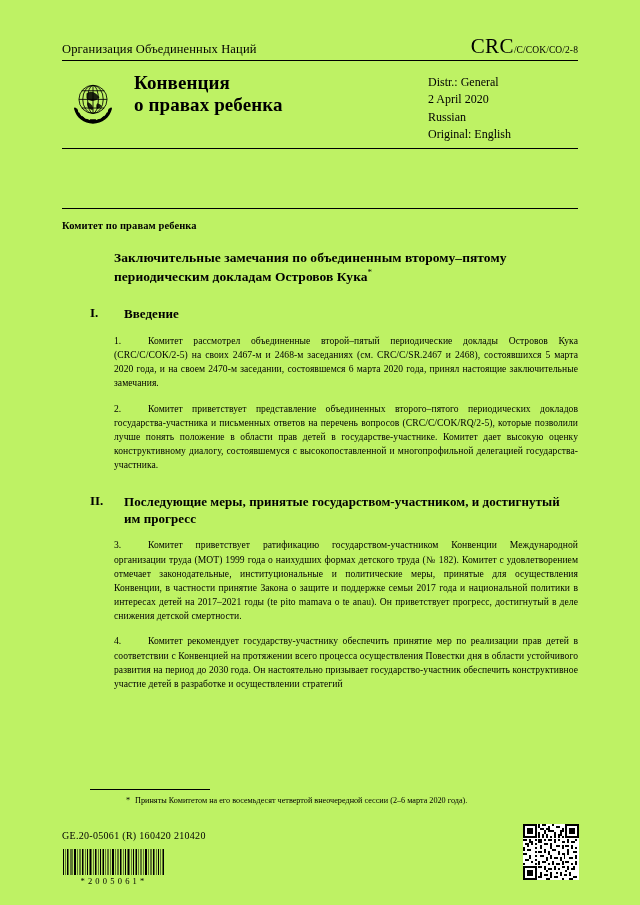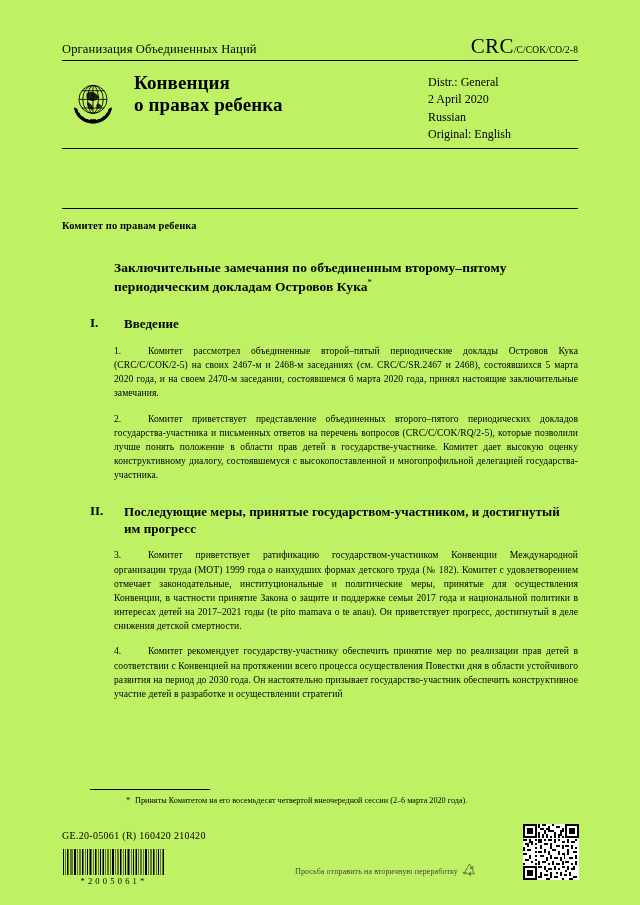--- a/index.html
+++ b/index.html
@@ -115,21 +115,21 @@
     position: absolute;
     left: 62px;
     top: 220px;
     width: 516px;
   }
   .committee {
     font-family: "Liberation Serif", serif;
     font-weight: bold;
     font-size: 10.5px;
     letter-spacing: 0.1px;
-    margin-bottom: 28px;
+    margin-bottom: 18px;
   }
   .doc-title {
     margin-left: 52px;
     font-family: "Liberation Serif", serif;
     font-weight: bold;
     font-size: 13.5px;
     line-height: 1.33;
     letter-spacing: 0.05px;
   }
   .doc-title sup {
@@ -375,35 +375,20 @@
         <rect x="182" y="0" width="3" height="52"></rect>
           <rect x="188" y="0" width="1" height="52"></rect>
         <rect x="192" y="0" width="2" height="52"></rect>
           <rect x="197" y="0" width="1" height="52"></rect>
         <rect x="201" y="0" width="3" height="52"></rect>
       </g>
     </svg>
     <div class="barcode-text">*2005061*</div>
   </div>
 
-  <div class="recycle-note">
-    <span class="recycle-text">Просьба отправить на вторичную переработку</span>
-    <span>
-      <svg class="recycle-icon" viewBox="0 0 24 24" aria-hidden="true">
-        <g fill="none" stroke="#333" stroke-width="1.3" stroke-linejoin="round">
-          <path d="M12 3.2 L15.2 8.6 L12.9 9.9 L16.8 11.2 L17.6 7.2 L15.2 8.6"></path>
-          <path d="M7.2 11.4 L4.1 16.9 L6.8 16.9 L4.0 19.9 L1.6 16.6 L4.1 16.9"></path>
-          <path d="M16.6 13.4 L19.8 18.8 L13.6 18.8 L13.6 16.1 L10.6 19.0 L13.6 21.6 L13.6 18.8"></path>
-          <path d="M12 3.2 L8.8 8.7 L6.3 13.0"></path>
-          <path d="M6.8 18.8 L12.6 18.8"></path>
-          <path d="M15.2 8.6 L18.0 13.3"></path>
-        </g>
-      </svg>
-    </span>
-  </div>
 
   <div class="qr-wrap">
     <svg viewBox="0 0 29 29" width="56" height="56" shape-rendering="crispEdges" aria-hidden="true">
       <rect width="29" height="29" fill="#fff"></rect>
       <g fill="#000">
 
         <rect x="0" y="0" width="7" height="1"></rect>
           <rect x="0" y="6" width="7" height="1"></rect>
         <rect x="0" y="0" width="1" height="7"></rect>
           <rect x="6" y="0" width="1" height="7"></rect>

